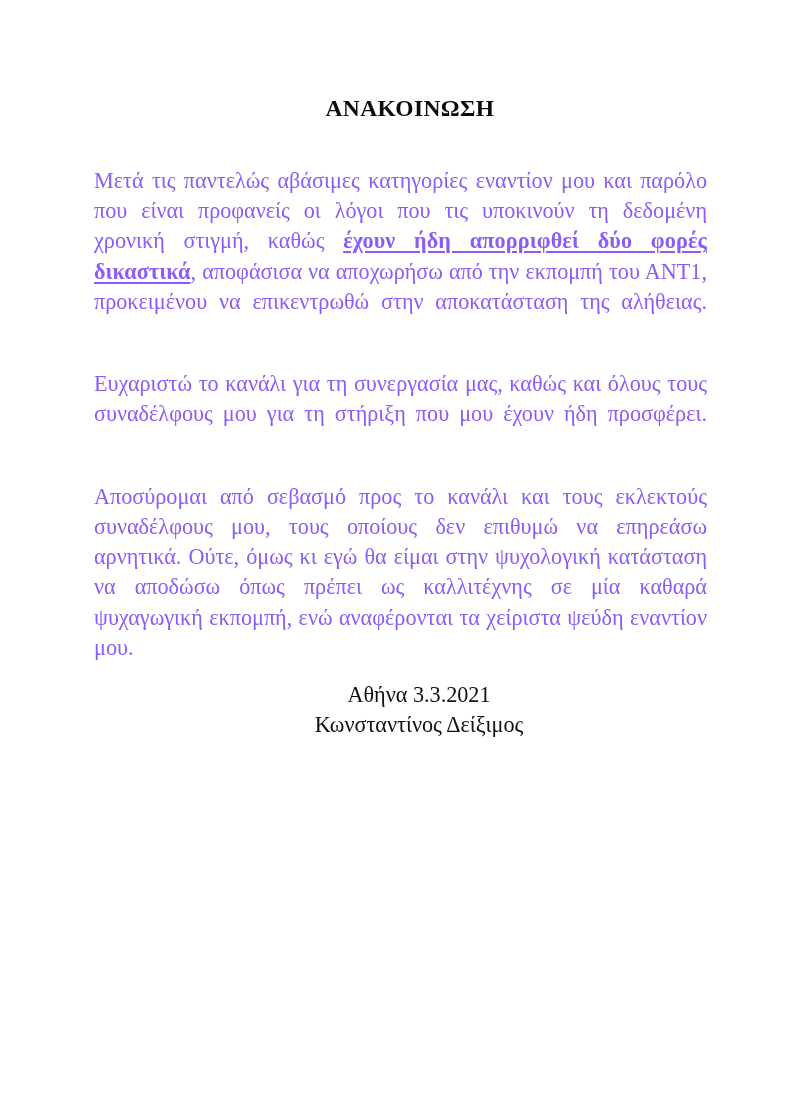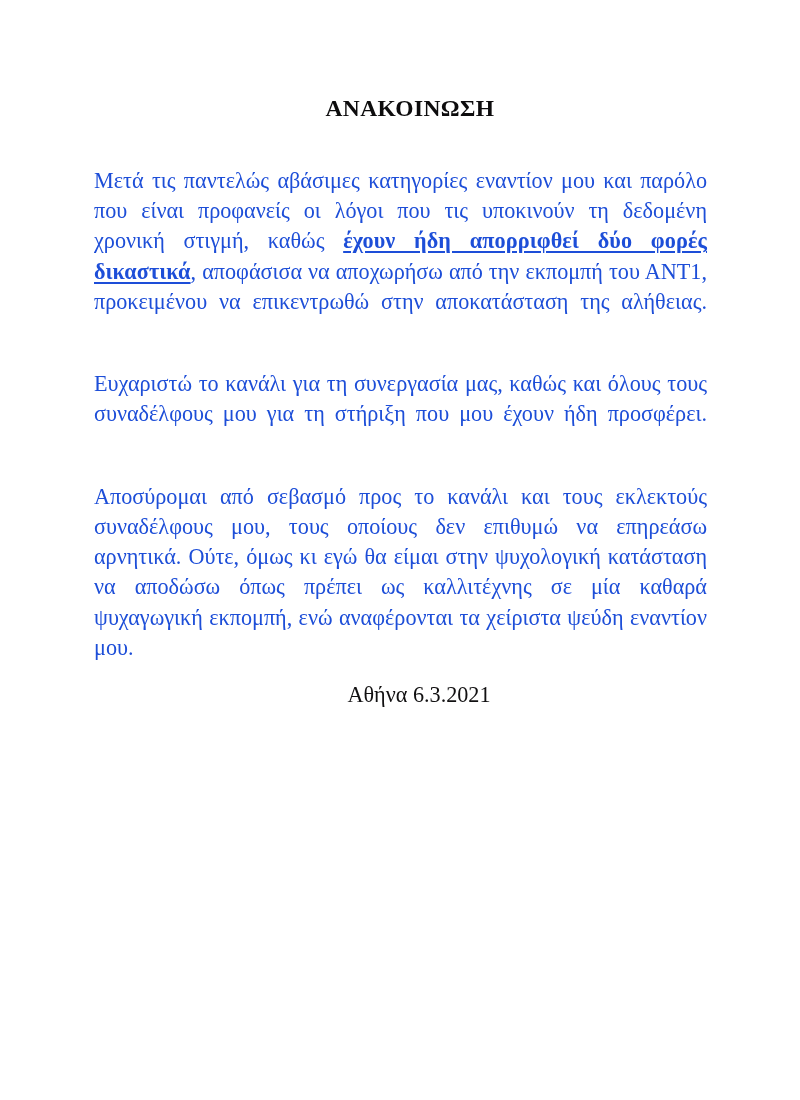--- a/index.html
+++ b/index.html
@@ -41,21 +41,21 @@
     top: 166px;
     left: 94px;
     width: 613px;
   }
 
   .para {
     text-align: justify;
     text-justify: inter-word;
     font-size: 22.2px;
     line-height: 30.2px;
-    color: #1d4ed8;
+    color: #8b5cf6;
     margin: 0 0 22px 0;
     hyphens: none;
     word-spacing: 0.2px;
   }
 
   .para:last-of-type {
     margin-bottom: 0;
   }
 
   
@@ -100,16 +100,17 @@
 
     <p class="para"><span>Μετά τις παντελώς αβάσιμες κατηγορίες εναντίον μου και παρόλο που είναι προφανείς οι λόγοι που τις υποκινούν τη δεδομένη χρονική στιγμή, καθώς </span><span class="emph">έχουν ήδη απορριφθεί δύο φορές δικαστικά</span><span>, αποφάσισα να αποχωρήσω από την εκπομπή του ΑΝΤ1, προκειμένου να επικεντρωθώ στην αποκατάσταση της αλήθειας.</span></p>
 
     <p class="para">Ευχαριστώ το κανάλι για τη συνεργασία μας, καθώς και όλους τους συναδέλφους μου για τη στήριξη που μου έχουν ήδη προσφέρει.</p>
 
     <p class="para">Αποσύρομαι από σεβασμό προς το κανάλι και τους εκλεκτούς συναδέλφους μου, τους οποίους δεν επιθυμώ να επηρεάσω αρνητικά. Ούτε, όμως κι εγώ θα είμαι στην ψυχολογική κατάσταση να αποδώσω όπως πρέπει ως καλλιτέχνης σε μία καθαρά ψυχαγωγική εκπομπή, ενώ αναφέρονται τα χείριστα ψεύδη εναντίον μου.</p>
 
   </div>
 
   <div class="signature">
-    <div class="sig-line">Αθήνα 6.3.2021</div>
+    <div class="sig-line">Αθήνα 3.3.2021</div>
+    <div class="sig-line">Κωνσταντίνος Δείξιμος</div>
   </div>
 
 </div>
 
 </body></html>

